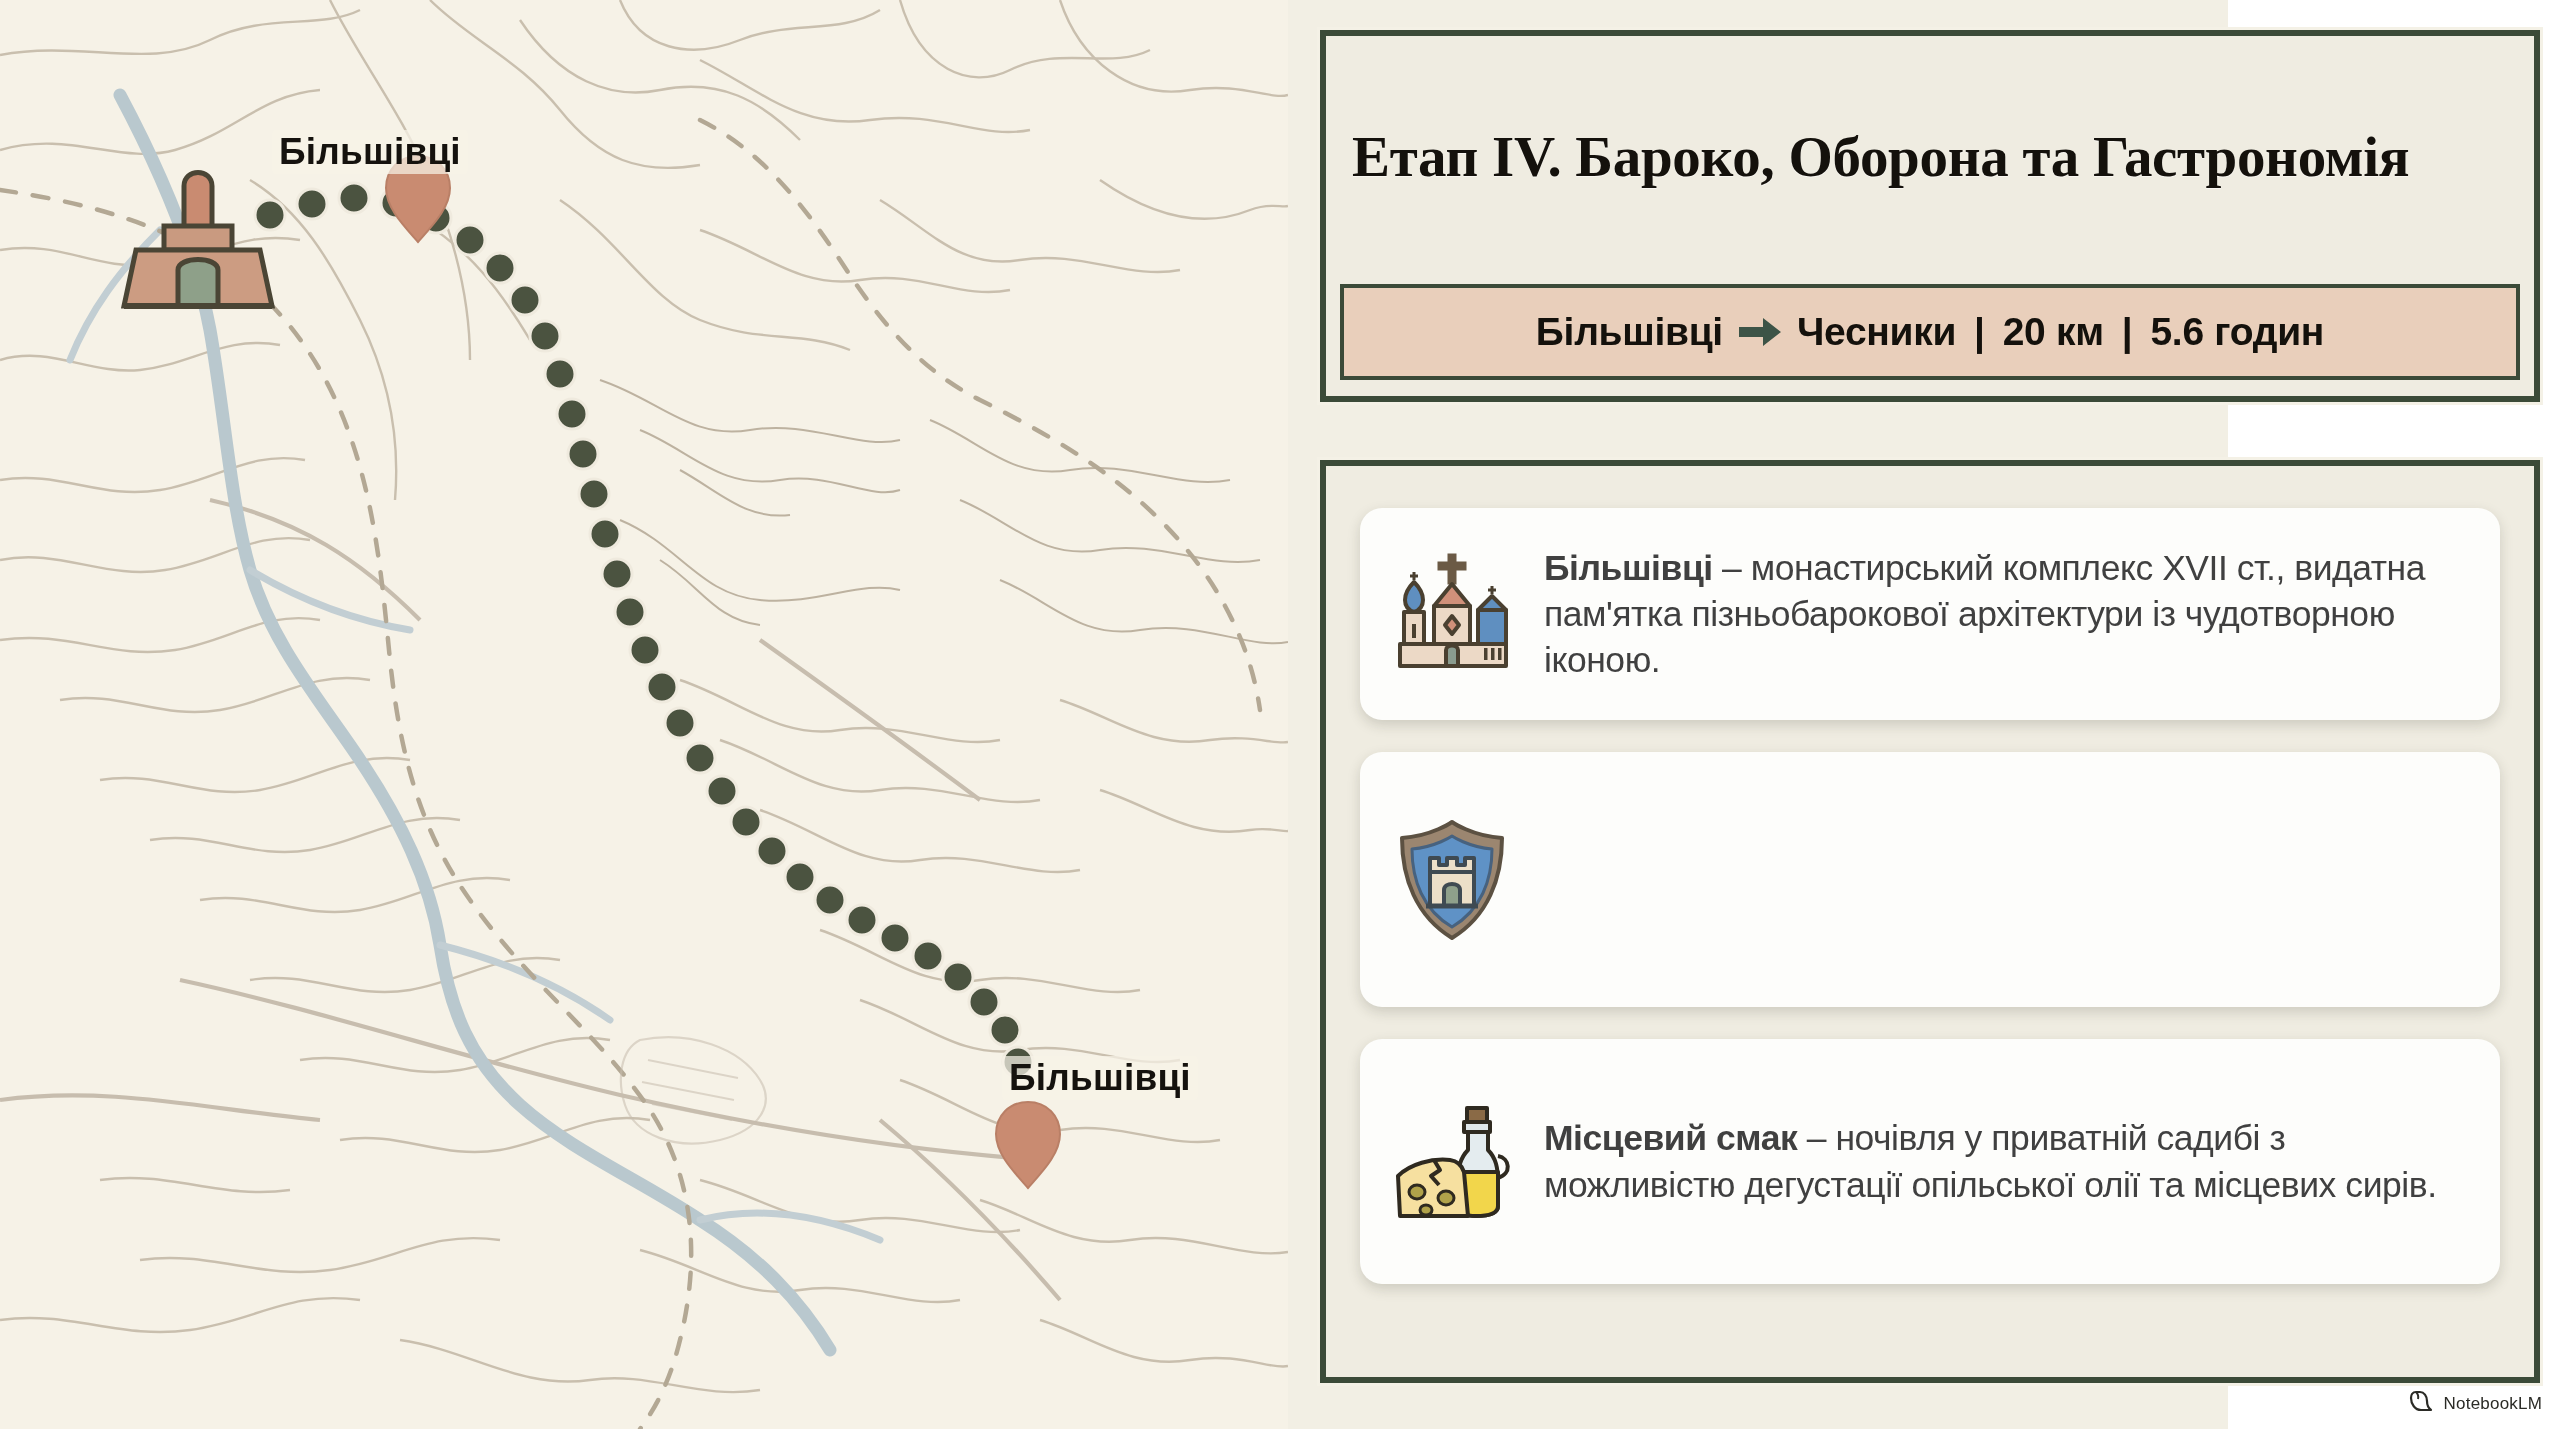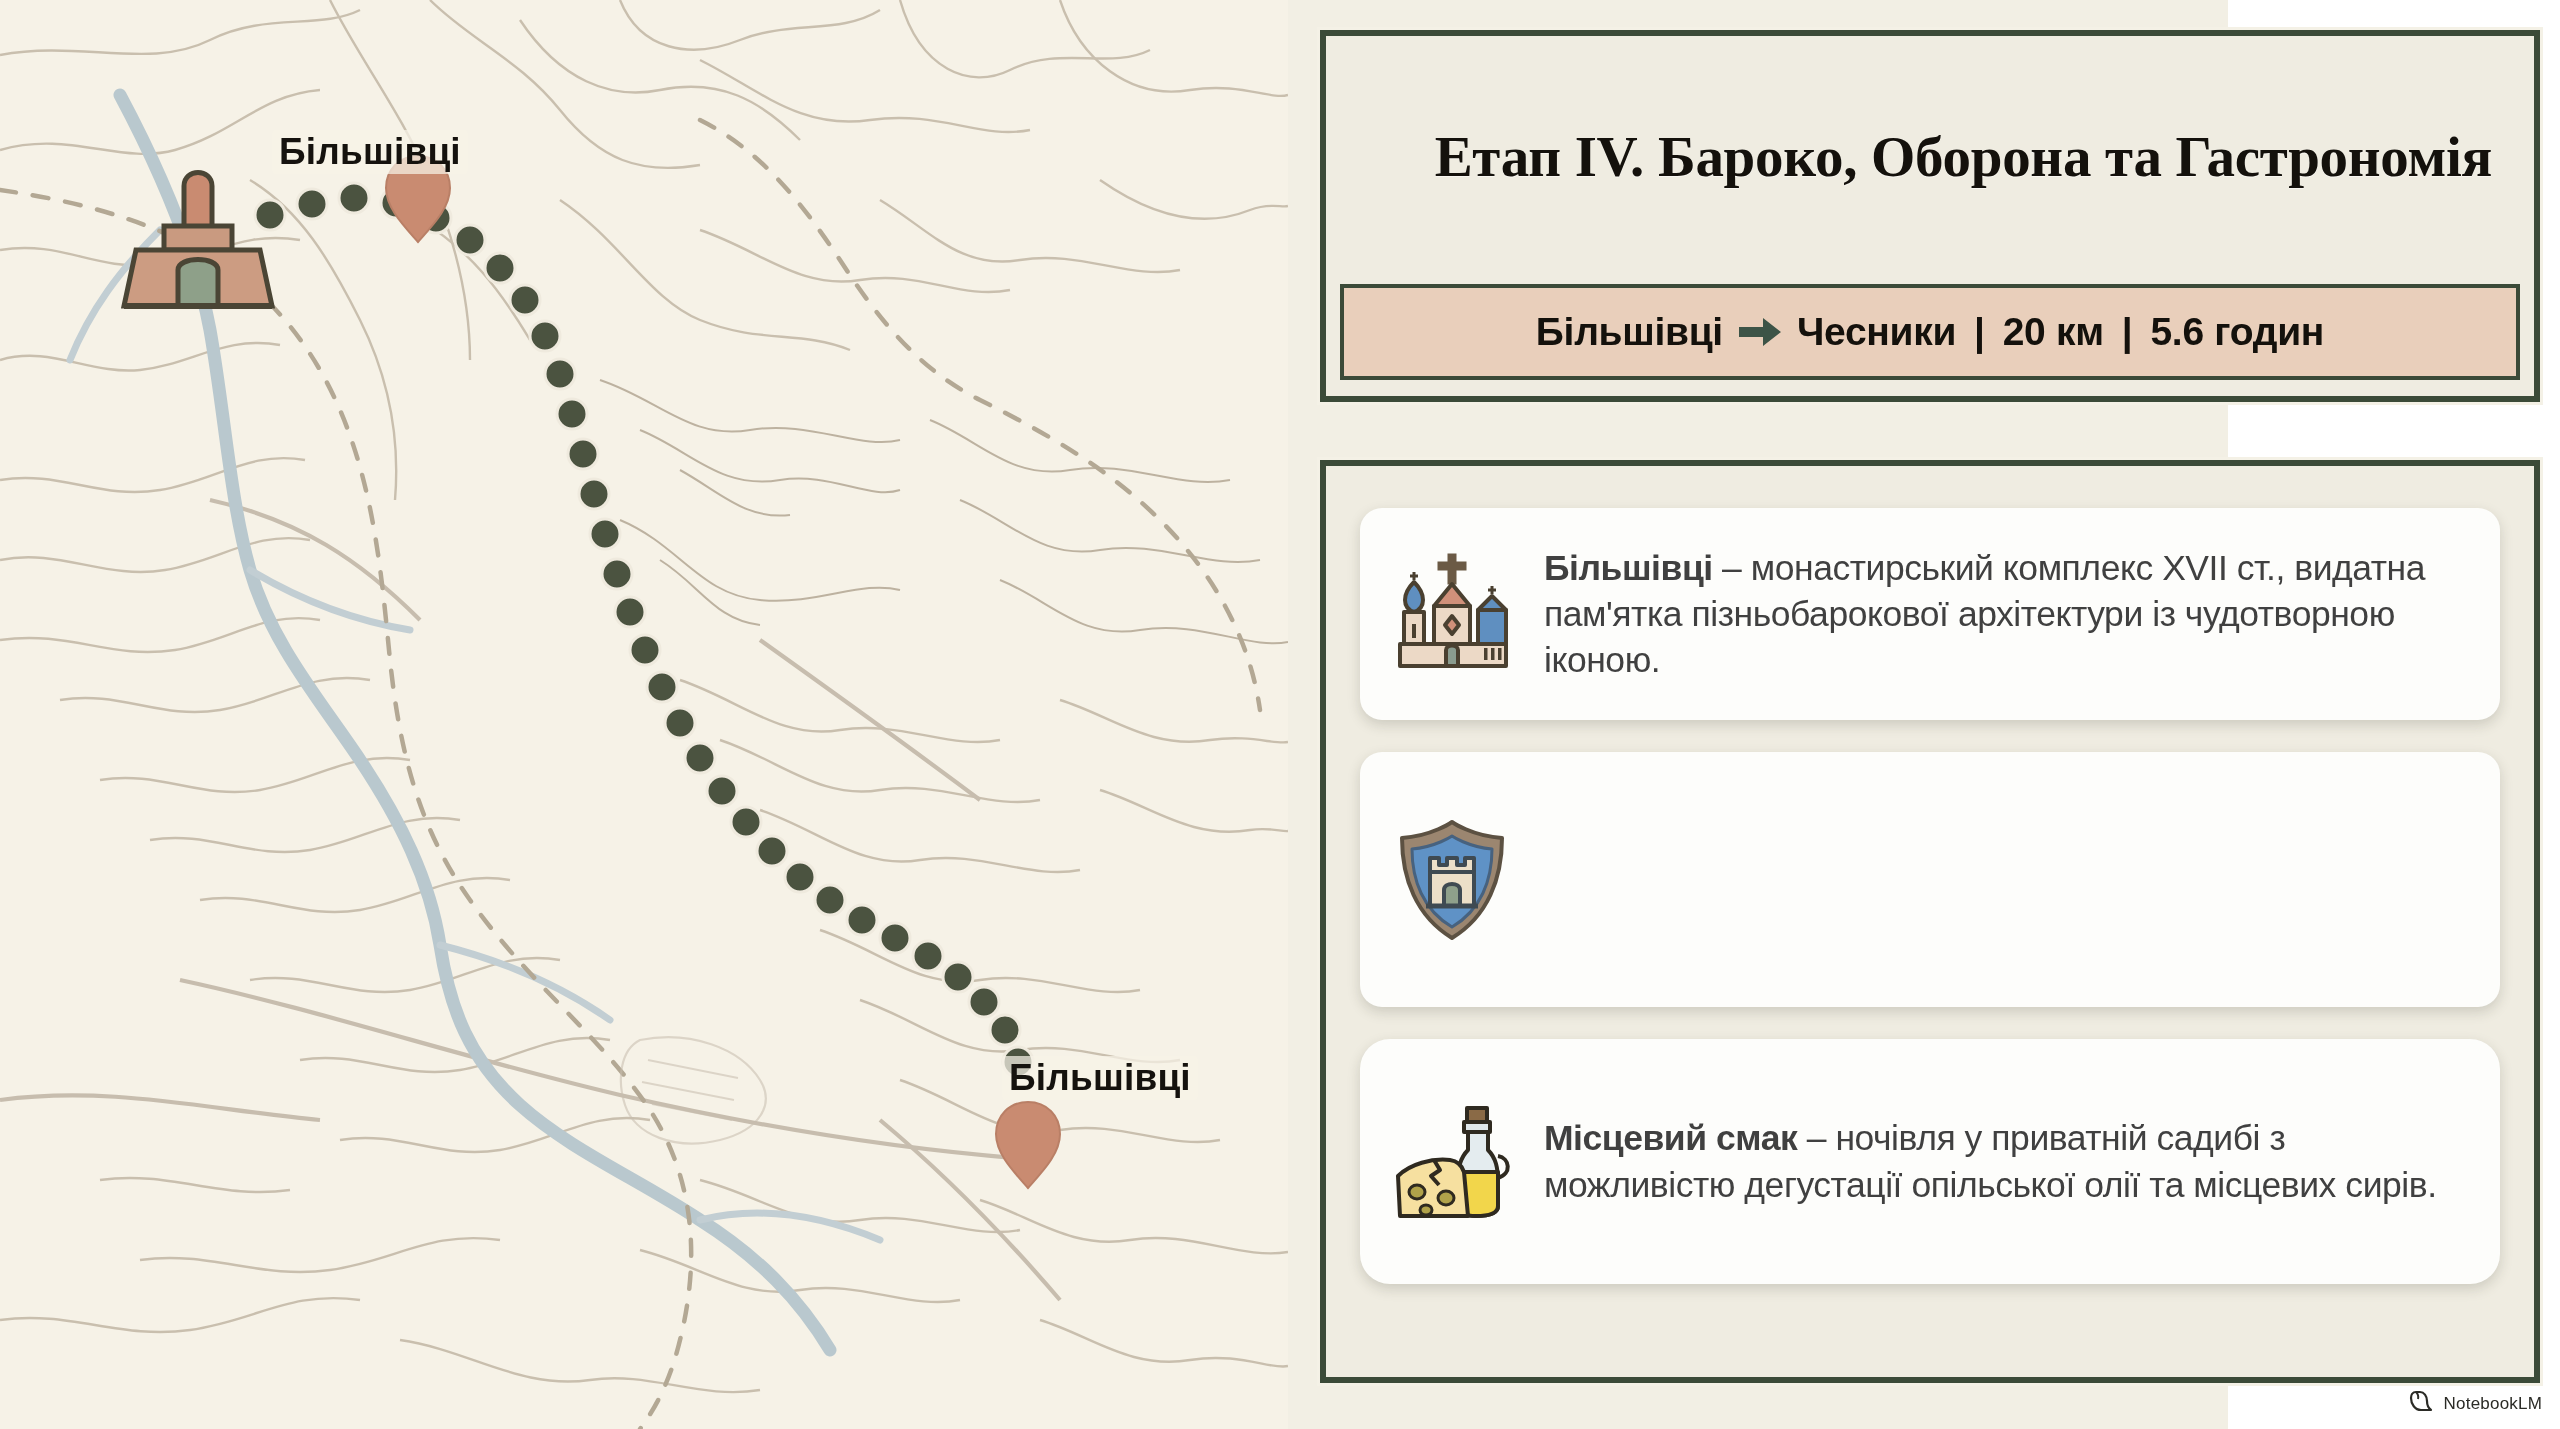--- a/index.html
+++ b/index.html
@@ -62,21 +62,21 @@
     border: 6px solid #3b4a38;
     background: #efece1;
     box-shadow: 0 0 0 3px #f4f1e6;
   }
   #title-zone {
     position: absolute;
     left: 0; top: 0; right: 16px;
     height: 242px;
     display: flex;
     align-items: center;
-    justify-content: flex-end;
+    justify-content: flex-start;
     padding: 17px 26px;
     box-sizing: border-box;
   }
   #stage-title {
     font-family: "Liberation Serif", "DejaVu Serif", serif;
     font-weight: 700;
     font-size: 57px;
     color: #14110c;
     text-align: center;
     line-height: 1.12;
@@ -125,21 +125,21 @@
     background: #fdfdfb;
     border-radius: 22px;
     box-shadow: 0 5px 13px rgba(40,40,30,0.17);
     display: flex;
     align-items: center;
     gap: 26px;
     padding: 22px 30px 22px 26px;
     box-sizing: border-box;
     margin-bottom: 32px;
   }
-  .card:last-child { margin-bottom: 11px; border-radius: 30px; }
+  .card:last-child { margin-bottom: 11px; }
   .card-icon {
     flex: 0 0 auto;
     width: 132px;
     height: 132px;
     display: flex;
     align-items: center;
     justify-content: center;
   }
   .card-text {
     font-family: "Liberation Sans", sans-serif;

